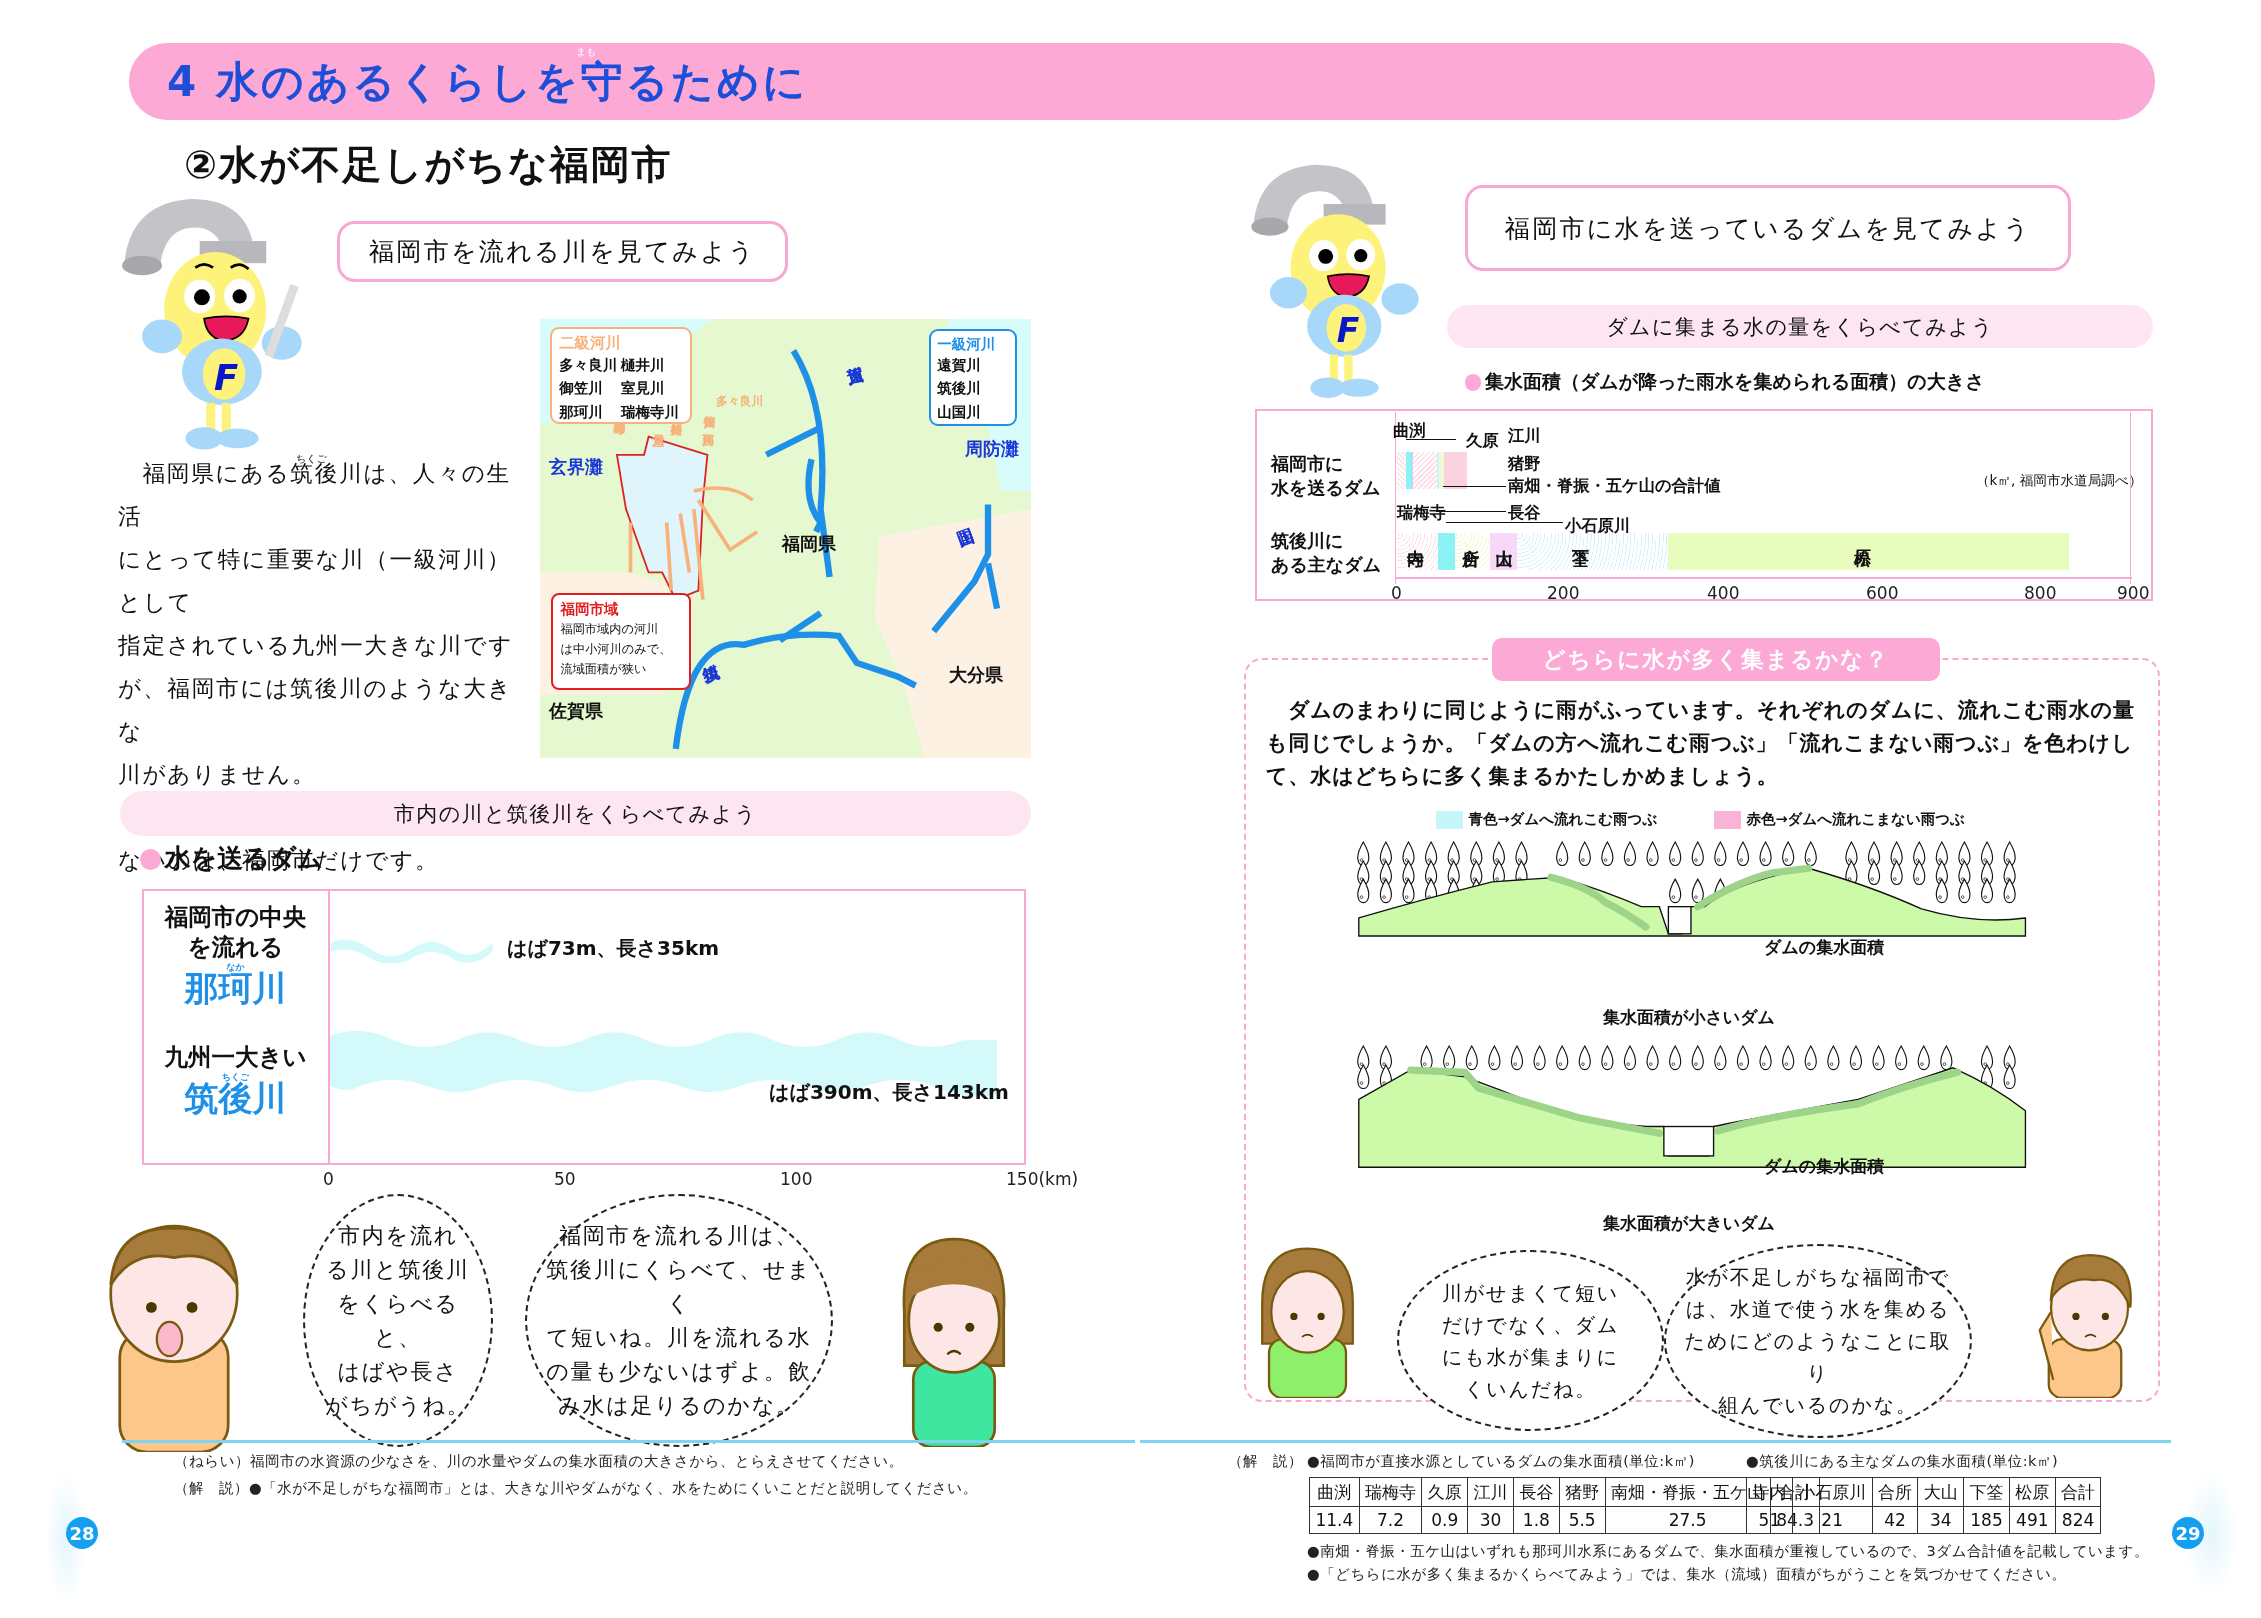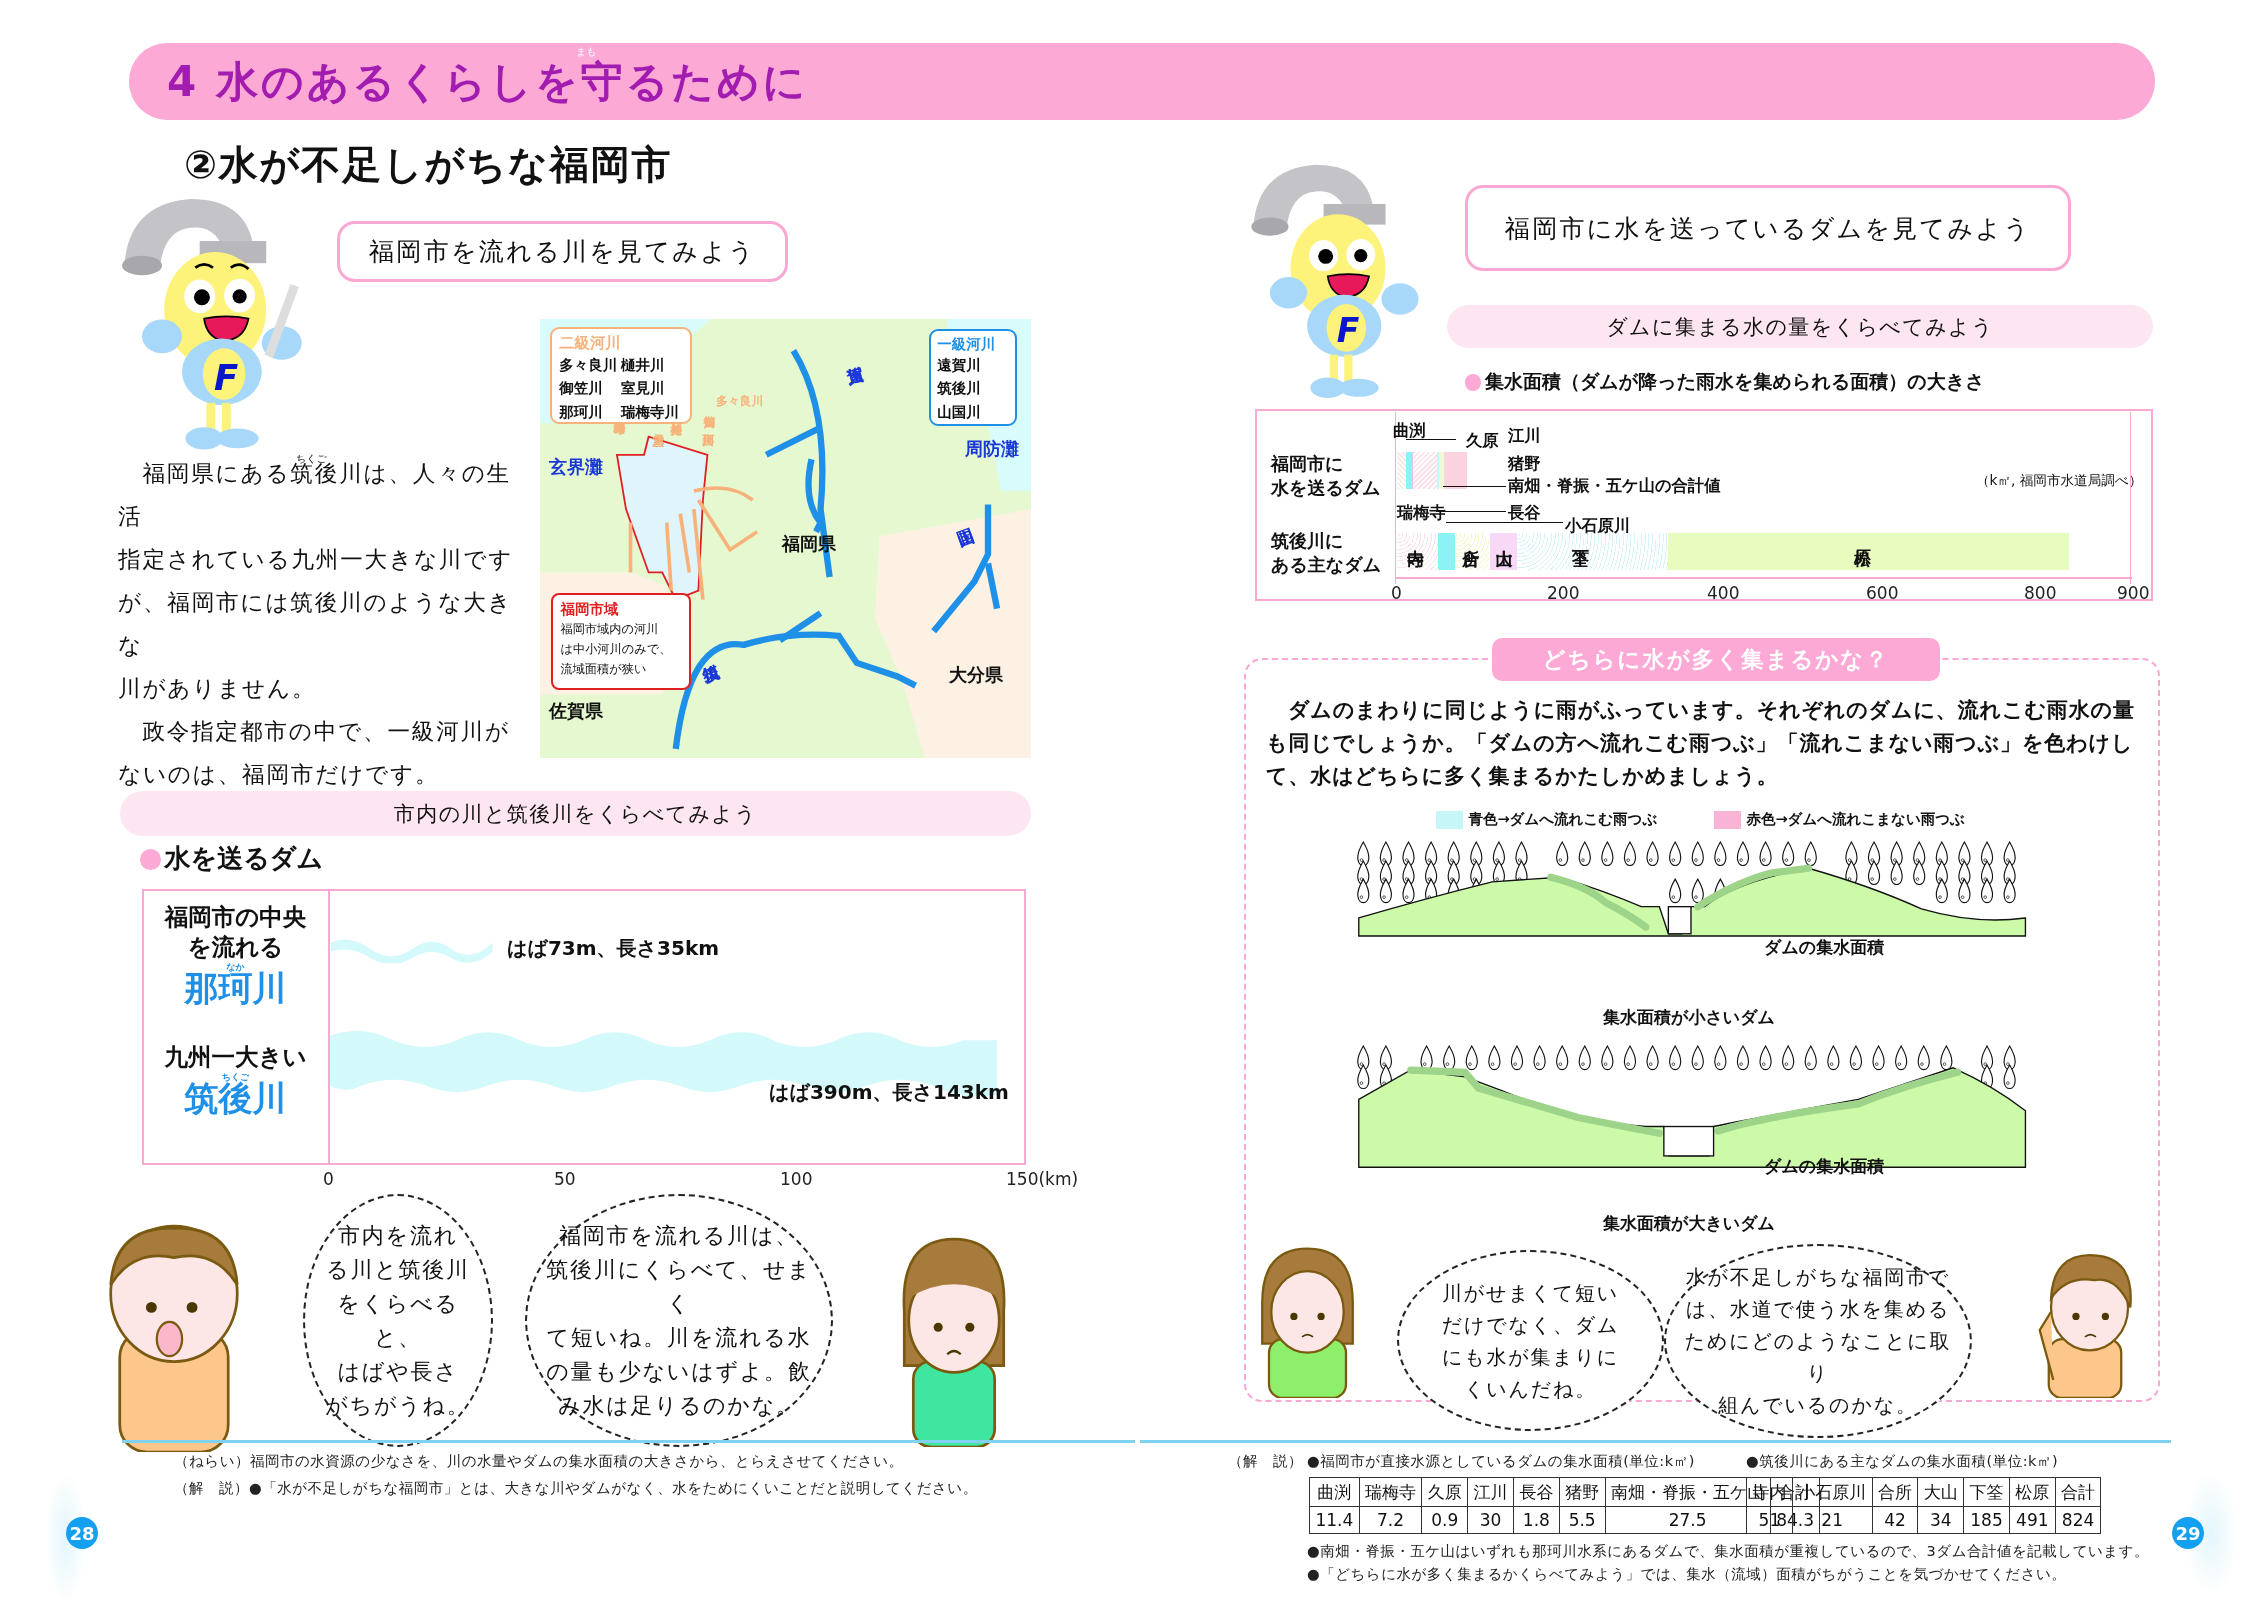--- a/index.html
+++ b/index.html
@@ -2,21 +2,21 @@
 <html style="font-size:7.2px"><head>
 <meta charset="utf-8">
 <style>
   * { box-sizing: border-box; margin: 0; padding: 0; }
   html, body { width: 2276px; height: 1619px; background: #ffffff; overflow: hidden; }
   body { position: relative; font-family: "DejaVu Sans", "Liberation Sans", sans-serif; color: #111; }
   .abs { position: absolute; }
 
   
   .chapter-bar { left: 129px; top: 43px; width: 2026px; height: 77px; background: #fca9d6; border-radius: 38px; }
-  .chapter-title { left: 167px; top: 54px; font-size: 42px; color: #a21caf; font-weight: bold; letter-spacing: 2.7px; white-space: nowrap; }
+  .chapter-title { left: 167px; top: 54px; font-size: 42px; color: #1d4ed8; font-weight: bold; letter-spacing: 2.7px; white-space: nowrap; }
   .ruby { font-size: 10px; color: #fff; position: absolute; }
   .section-title { left: 184px; top: 138px; font-size: 39px; font-weight: bold; letter-spacing: 1.8px; }
 
   
   .say-box { border: 3.2px solid #f9a8d4; border-radius: 18px; background: #fff; display: flex; align-items: center; justify-content: center; font-size: 25px; letter-spacing: 2.3px; }
 
   
   .mascot { width: 204px; height: 271px; }
 
   
@@ -95,20 +95,21 @@
   <ellipse cx="210" cy="550" rx="42" ry="25" fill="#a7d8fa"></ellipse>
     <ellipse cx="285" cy="550" rx="48" ry="22" fill="#a7d8fa"></ellipse>
 </svg>
 
 <div class="abs say-box" style="left:337px; top:221px; width:451px; height:61px;">
   <span>福岡市を流れる川を見てみよう</span>
 </div>
 
 <div class="abs body-text" style="left:118px; top:452px; width:412px;">
   <div>　福岡県にある筑後川は、人々の生活</div>
+  <div>にとって特に重要な川（一級河川）として</div>
   <div>指定されている九州一大きな川です</div>
   <div>が、福岡市には筑後川のような大きな</div>
   <div>川がありません。</div>
   <div>　政令指定都市の中で、一級河川が</div>
   <div>ないのは、福岡市だけです。</div>
 </div>
 <span class="abs" style="left:296px; top:452px; font-size:10px;">ちくご</span>
 
 <div class="abs map">
   <svg width="491" height="439" viewBox="0 0 1085 970" style="position:absolute; left:0; top:0;">

